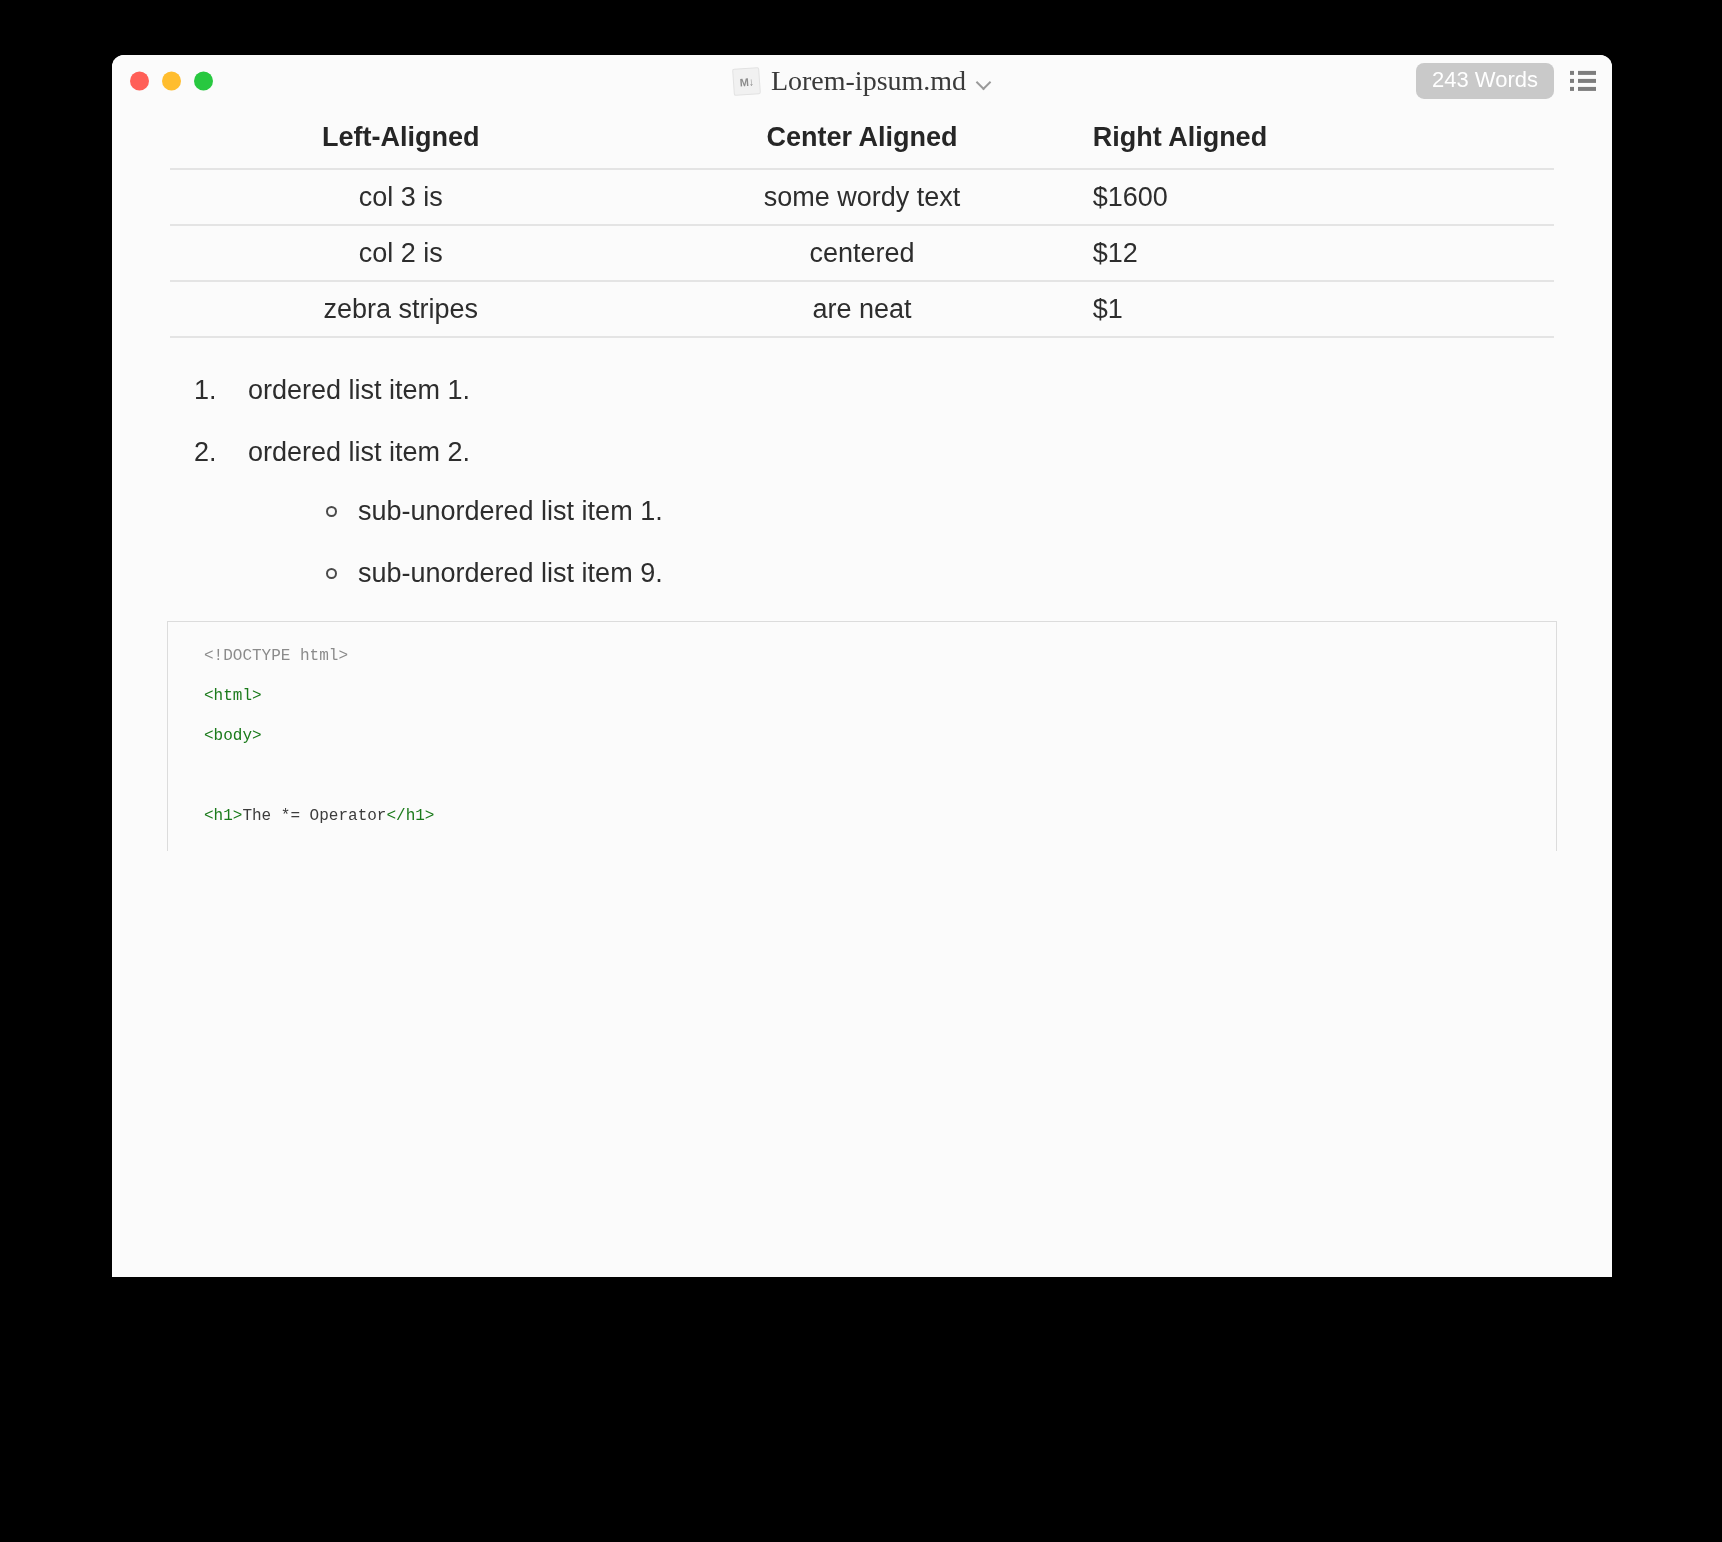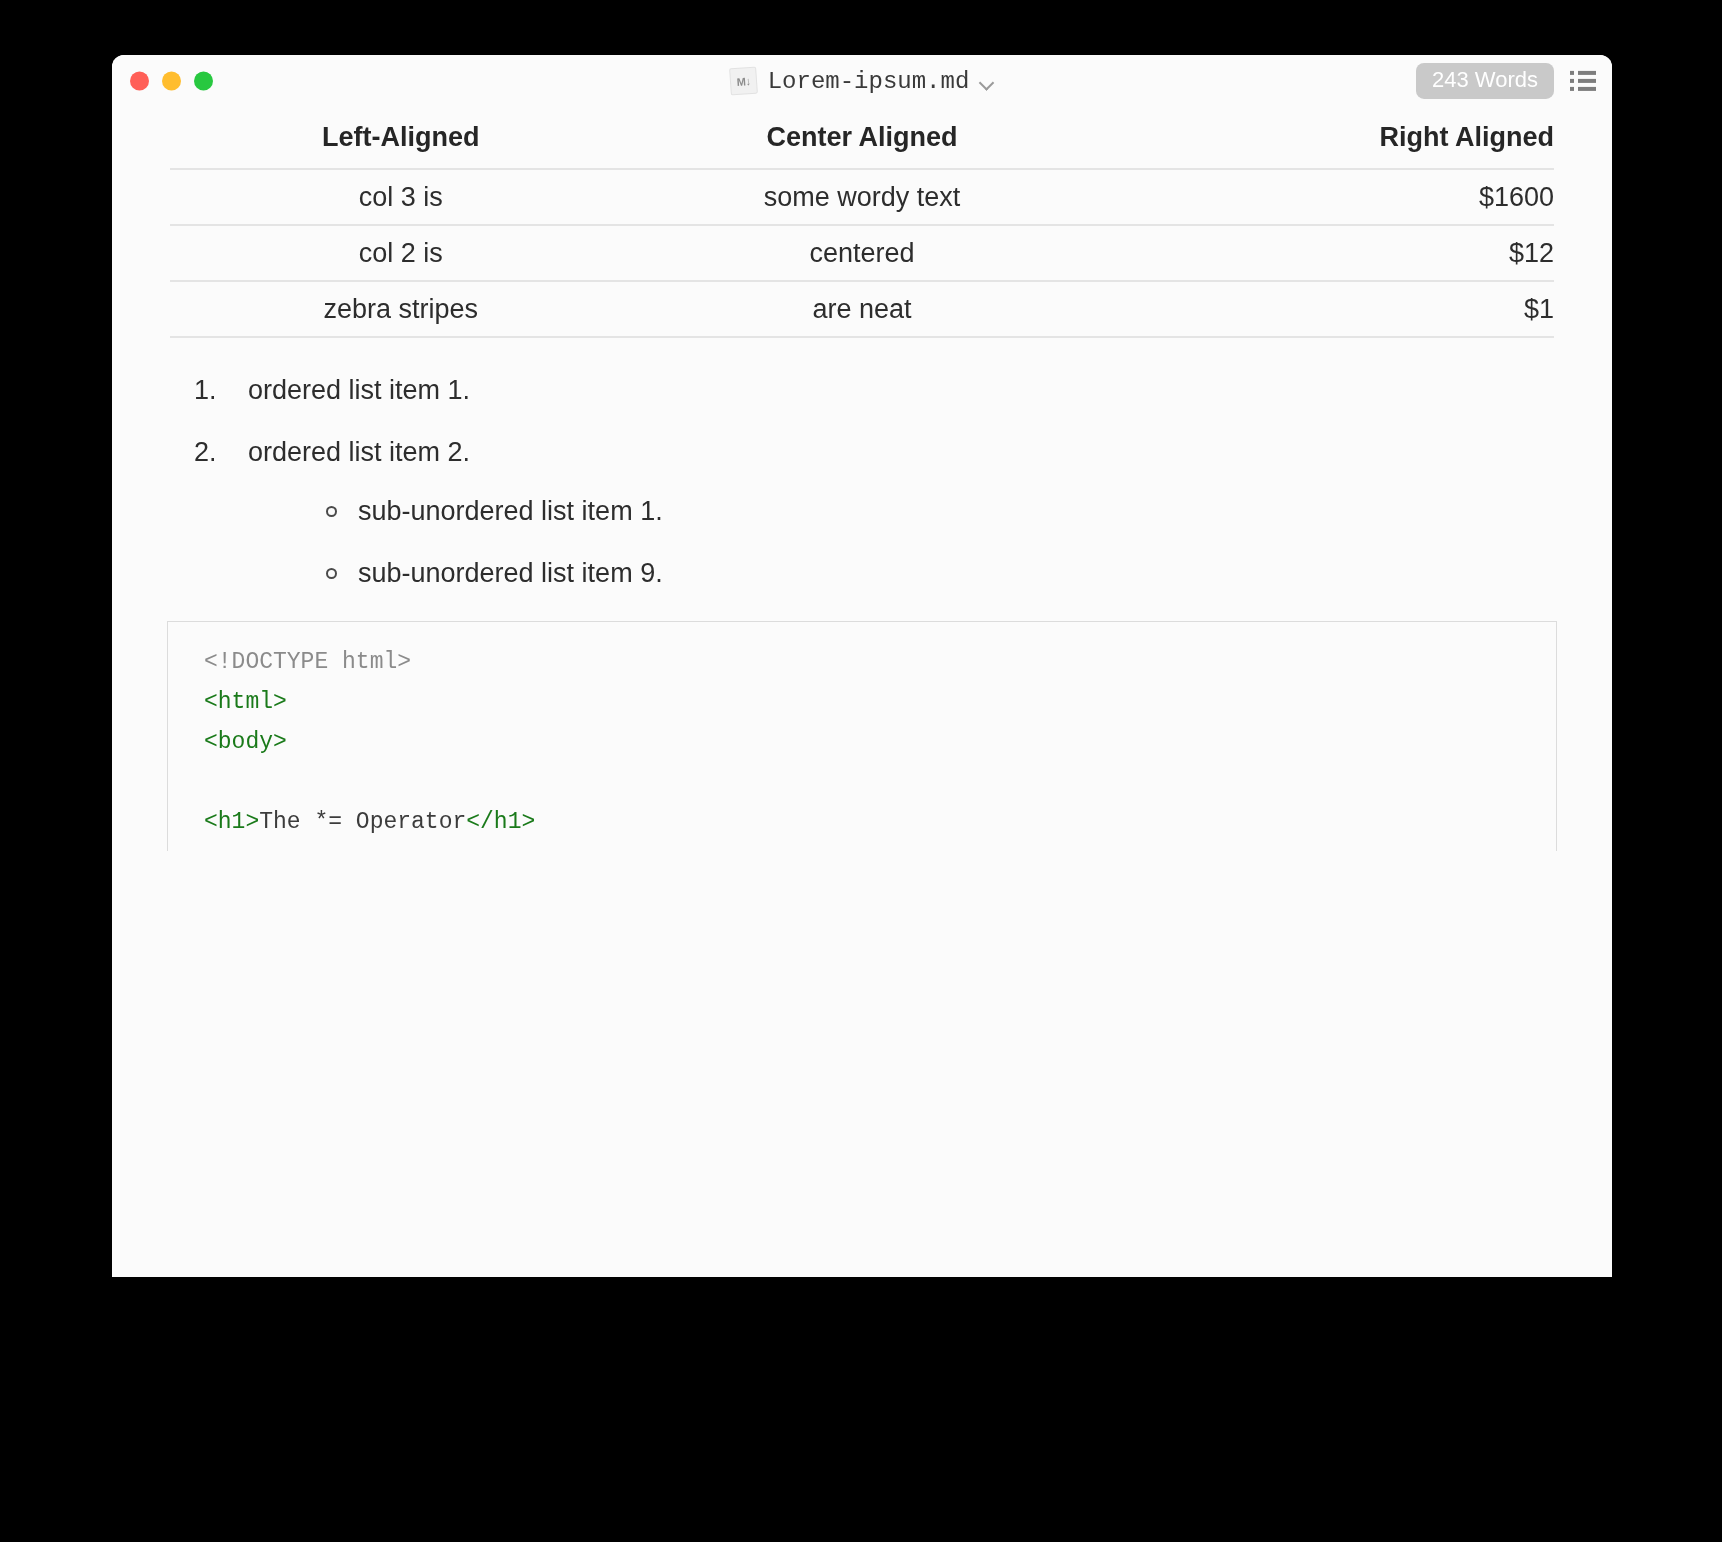--- a/index.html
+++ b/index.html
@@ -84,23 +84,23 @@
   }
   .md-icon span {
     font-family: "Liberation Sans", sans-serif;
     font-size: 11px;
     font-weight: bold;
     color: #8c8c8c;
     letter-spacing: -0.5px;
   }
 
   .doc-title {
-    font-size: 24px;
+    font-size: 28px;
     color: #3a3a3a;
-    font-family: Liberation Mono, monospace;
+    font-family: Liberation Serif, serif;
     letter-spacing: 0px;
     white-space: nowrap;
   }
 
   .chevron {
     width: 14px; height: 14px;
     position: relative;
     flex: 0 0 auto;
     margin-top: 4px;
   }
@@ -186,21 +186,21 @@
   }
   table.md-table td {
     font-size: 27px;
     font-weight: normal;
     height: 56px;
     vertical-align: middle;
     color: #2d2d2d;
   }
   .al-left   { text-align: center; }
   .al-center { text-align: center; }
-  .al-right  { text-align: right; }
+  .al-right  { text-align: left; }
 
   
   .lists {
     margin-top: 38px;
   }
   ol.md-ol {
     list-style: none;
     margin: 0; padding: 0;
   }
   ol.md-ol > li {
@@ -277,21 +277,21 @@
   }
 
   
   .code-block {
     margin: 30px -3px 0 -3px;
     background: #fbfbfb;
     border: 1px solid #dcdcdc;
     border-bottom: none;
     padding: 22px 0 0 36px;
     font-family: "Liberation Mono", monospace;
-    font-size: 23px;
+    font-size: 16px;
     line-height: 1.62;
     color: #3c3c3c;
     white-space: pre;
     overflow: hidden;
     height: 230px;
   }
   .code-block .ln { display: block; min-height: 40px; }
   .tok-doctype { color: #8b8b8b; }
   .tok-tag     { color: #1a7a1a; }
   .tok-plain   { color: #3c3c3c; }

